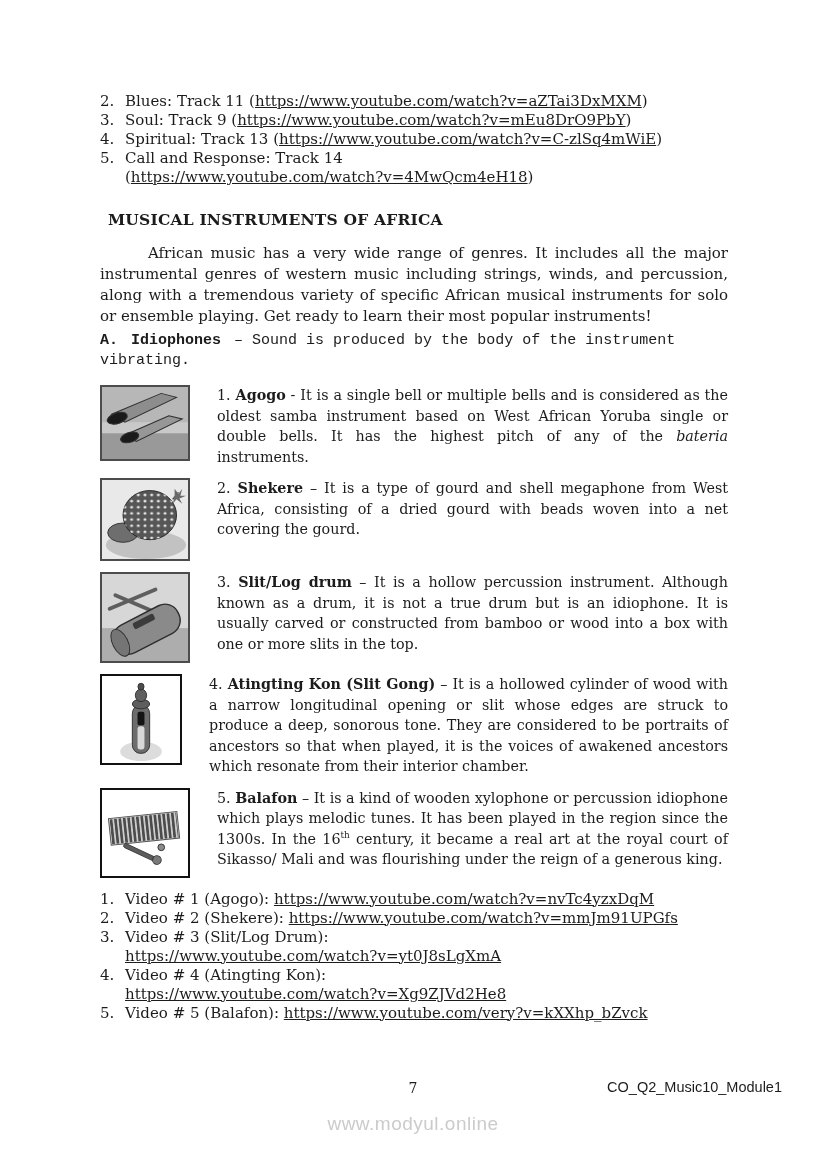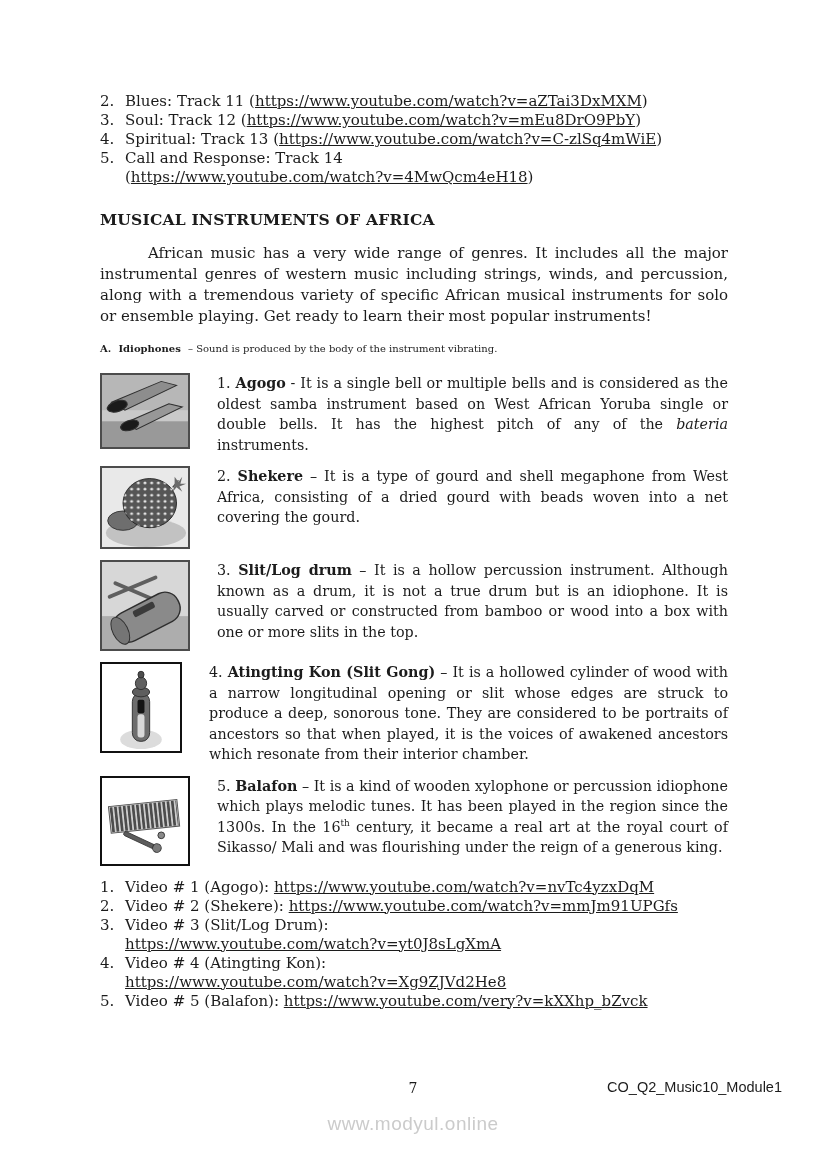--- a/index.html
+++ b/index.html
@@ -13,24 +13,24 @@
   }
   .content{position:absolute;left:100px;top:92px;width:628px;}
 
   
   .doc-list{margin:0;padding:0;list-style:none;font-size:15px;line-height:19px;}
   .doc-list li{display:flex;}
   .li-num{flex:0 0 25px;}
   .li-body{flex:1;}
   .link{color:inherit;}
 
-  .section-title{font-size:15.5px;font-weight:bold;margin:23px 0 0 0;letter-spacing:.2px;}
+  .section-title{font-size:15.5px;font-weight:bold;margin:23px 0 0 8px;letter-spacing:.2px;}
   .intro{margin:14px 0 0 0;font-size:15px;line-height:21px;text-align:justify;text-indent:48px;}
   .subtitle{font-size:16.5px;font-weight:bold;margin:22px 0 0 0;}
-  .idio-line{margin:12px 0 0 0;font-size:10px;line-height:20px;}
+  .idio-line{margin:4px 0 0 0;font-size:15px;line-height:20px;font-family:Liberation Mono, monospace;}
   .idio-line b{margin-right:4px;}
 
   .inst-row{display:flex;gap:27px;margin-top:11px;}
   .inst-row.first{margin-top:14px;}
   .inst-img{flex:0 0 90px;width:90px;margin:0;box-sizing:border-box;border:2px solid #4c4c4c;background:#fff;}
   .inst-img.narrow{flex:0 0 82px;width:82px;}
   .inst-img.dark-border{border-color:#111;}
   .inst-img svg{display:block;width:100%;height:100%;}
   .h76{height:76px}.h83{height:83px}.h91{height:91px}.h90{height:90px}
   .inst-text{flex:1;margin:0;font-size:14.3px;line-height:20.5px;text-align:justify;}
@@ -49,21 +49,21 @@
 <div class="page">
   <main class="content">
 
     <ol class="doc-list tracks">
       <li>
         <span class="li-num">2.</span>
         <span class="li-body"><span>Blues: Track 11 (</span><a href="#" class="link">https://www.youtube.com/watch?v=aZTai3DxMXM</a><span>)</span></span>
       </li>
       <li>
         <span class="li-num">3.</span>
-        <span class="li-body"><span>Soul: Track 12 (</span><a href="#" class="link">https://www.youtube.com/watch?v=mEu8DrO9PbY</a><span>)</span></span>
+        <span class="li-body"><span>Soul: Track 9 (</span><a href="#" class="link">https://www.youtube.com/watch?v=mEu8DrO9PbY</a><span>)</span></span>
       </li>
       <li>
         <span class="li-num">4.</span>
         <span class="li-body"><span>Spiritual: Track 13 (</span><a href="#" class="link">https://www.youtube.com/watch?v=C-zlSq4mWiE</a><span>)</span></span>
       </li>
       <li>
         <span class="li-num">5.</span>
         <span class="li-body"><span>Call and Response: Track 14</span><br><span>(</span><a href="#" class="link">https://www.youtube.com/watch?v=4MwQcm4eH18</a><span>)</span></span>
       </li>
     </ol>

